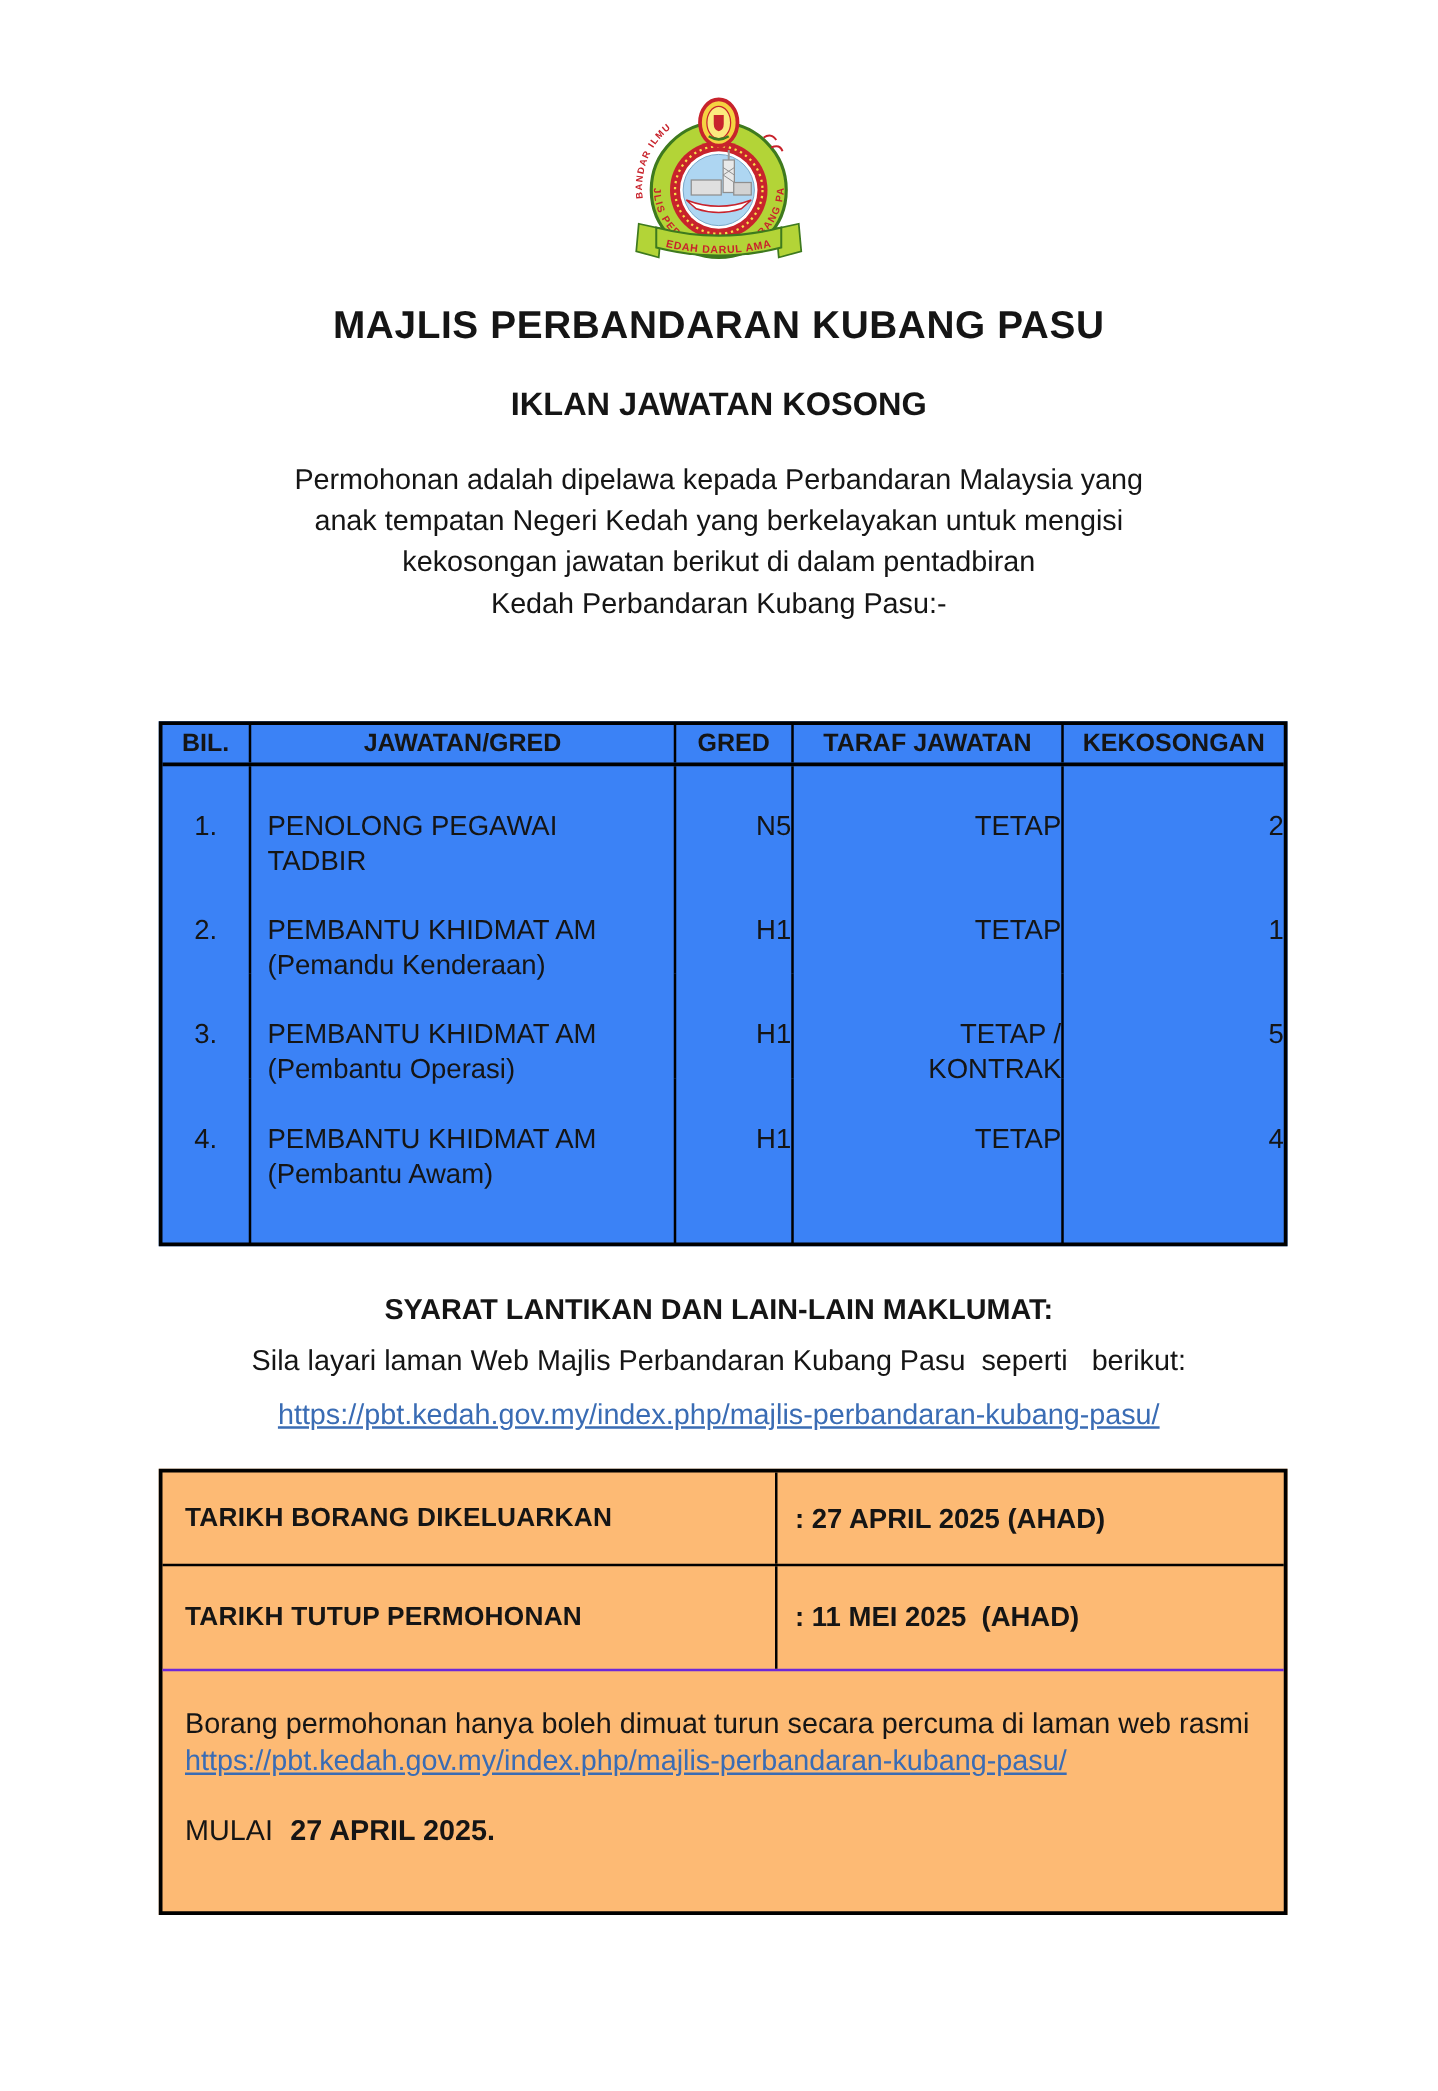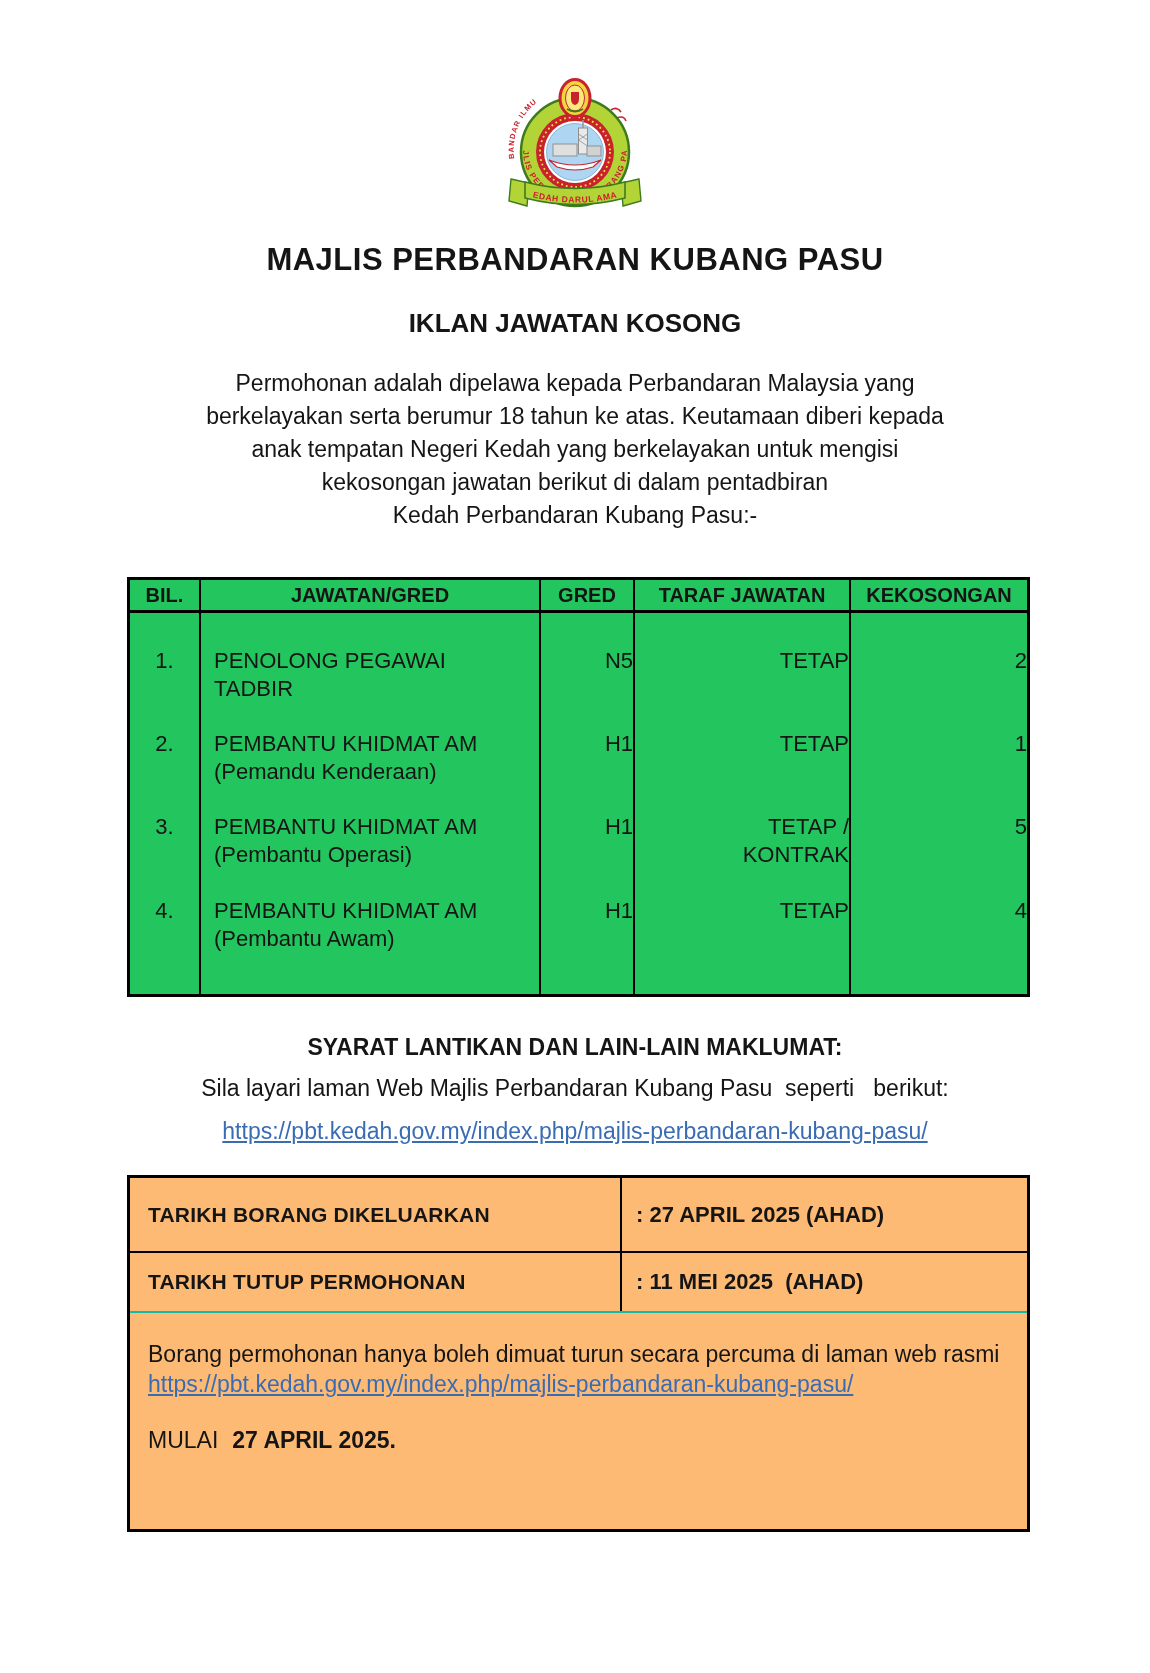--- a/index.html
+++ b/index.html
@@ -17,21 +17,21 @@
   .logo-wrap { top:76px; left:487px; width:176px; height:136px; }
 
   
   .doc-title { top:242px; font-size:31px; font-weight:bold; letter-spacing:0.5px; }
   .doc-subtitle { top:308px; font-size:26px; font-weight:bold;text-align:center; }
 
   
   .intro { top:367px; font-size:23px; line-height:33px; }
 
   
-  .t1 { top:577px; left:127px; width:903px; height:420px; border:3px solid #000; background:#22c55e; }
+  .t1 { top:577px; left:127px; width:903px; height:420px; border:3px solid #000; background:#3b82f6; }
   .t1-header {
     display:grid; grid-template-columns:69px 340px 94px 216px 1fr;
     border-bottom:3px solid #000;
   }
   .t1-header > div {
     font-weight:bold; font-size:20px; text-align:center;
     padding:4px 2px 3px 2px; border-left:2px solid #000;
   }
   .t1-header > div:first-child { border-left:none; }
   .t1-body {
@@ -47,21 +47,21 @@
   
   .syarat-heading { top:1034px; font-size:23px; font-weight:bold; }
   .sila-line { top:1075px; font-size:23px; white-space:pre; }
   .weblink-line { top:1118px; font-size:23px; }
   a.doclink, .doclink { color:#3a6cb4; text-decoration:underline; cursor:pointer; }
 
   
   .t2 { top:1175px; left:127px; width:903px; height:357px; border:3px solid #000; background:#fdba74; }
   .t2-row { display:grid; grid-template-columns:490px 1fr; }
   .t2-row.r1 { height:75px; border-bottom:2px solid #000; }
-  .t2-row.r2 { height:60px; border-bottom:2px solid #14b8a6; }
+  .t2-row.r2 { height:84px; border-bottom:2px solid #6d28d9; }
   .t2-label { display:flex; align-items:center; padding-left:18px; font-size:21px; font-weight:bold; letter-spacing:0.2px; }
   .t2-value { display:flex; align-items:center; border-left:2px solid #000; padding-left:14px; font-size:22px; font-weight:bold; white-space:pre; }
   .t2-note { padding:26px 20px 10px 18px; font-size:23px; line-height:30px; }
   .t2-note .mulai-line { margin-top:26px; }
   .mulai-date { font-weight:bold; margin-left:14px; }
 
   svg text { font-family:"Liberation Sans","DejaVu Sans",sans-serif; }
 </style>
 </head>
 <body>
@@ -120,21 +120,20 @@
         </text>
       </g>
     </svg>
   </div>
 
   <div class="abs center doc-title">MAJLIS PERBANDARAN KUBANG PASU</div>
   <div class="abs center doc-subtitle">IKLAN JAWATAN KOSONG</div>
 
   <div class="abs center intro">
     <div>Permohonan adalah dipelawa kepada Perbandaran Malaysia yang</div>
-    <div>berkelayakan serta berumur 18 tahun ke atas. Keutamaan diberi kepada</div>
     <div>anak tempatan Negeri Kedah yang berkelayakan untuk mengisi</div>
     <div>kekosongan jawatan berikut di dalam pentadbiran</div>
     <div>Kedah Perbandaran Kubang Pasu:-</div>
   </div>
 
   <div class="abs t1">
     <div class="t1-header">
       <div>BIL.</div>
       <div>JAWATAN/GRED</div>
       <div>GRED</div>

